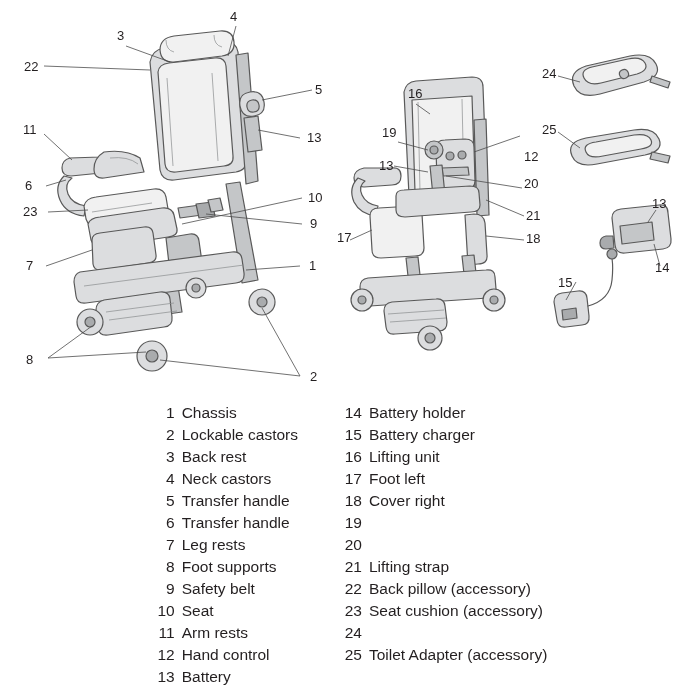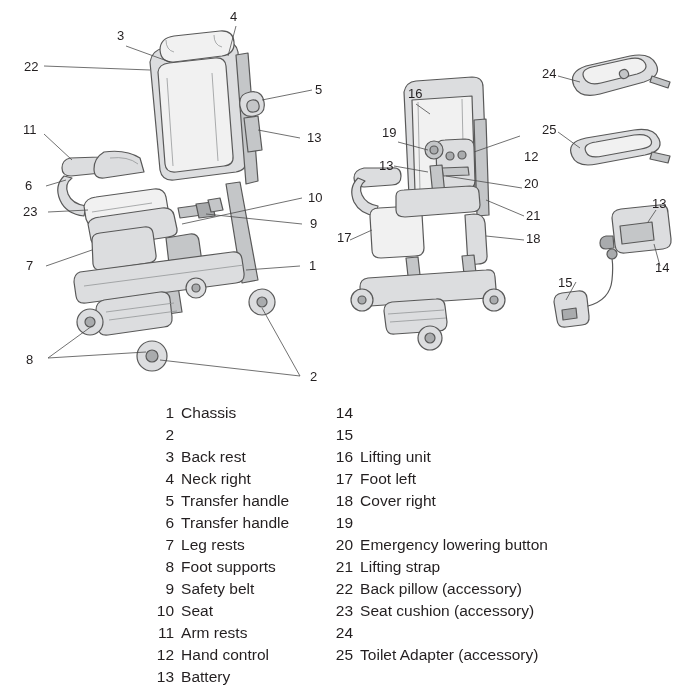--- a/index.html
+++ b/index.html
@@ -296,28 +296,29 @@
   </div>
 
   <div id="legend">
     <div class="legend-col">
       <div class="legend-row">
           <span class="num">1</span>
           <span class="lbl">Chassis</span>
         </div>
       <div class="legend-row">
           <span class="num">2</span>
+          <span class="lbl">Lockable castors</span>
         </div>
       <div class="legend-row">
           <span class="num">3</span>
           <span class="lbl">Back rest</span>
         </div>
       <div class="legend-row">
           <span class="num">4</span>
-          <span class="lbl">Neck right</span>
+          <span class="lbl">Neck castors</span>
         </div>
       <div class="legend-row">
           <span class="num">5</span>
           <span class="lbl">Transfer handle</span>
         </div>
       <div class="legend-row">
           <span class="num">6</span>
           <span class="lbl">Transfer handle</span>
         </div>
       <div class="legend-row">
@@ -346,42 +347,43 @@
         </div>
       <div class="legend-row">
           <span class="num">13</span>
           <span class="lbl">Battery</span>
         </div>
     </div>
 
     <div class="legend-col">
       <div class="legend-row">
           <span class="num">14</span>
+          <span class="lbl">Battery holder</span>
         </div>
       <div class="legend-row">
           <span class="num">15</span>
+          <span class="lbl">Battery charger</span>
         </div>
       <div class="legend-row">
           <span class="num">16</span>
           <span class="lbl">Lifting unit</span>
         </div>
       <div class="legend-row">
           <span class="num">17</span>
           <span class="lbl">Foot left</span>
         </div>
       <div class="legend-row">
           <span class="num">18</span>
           <span class="lbl">Cover right</span>
         </div>
       <div class="legend-row">
           <span class="num">19</span>
         </div>
       <div class="legend-row">
           <span class="num">20</span>
-          <span class="lbl">Emergency lowering button</span>
         </div>
       <div class="legend-row">
           <span class="num">21</span>
           <span class="lbl">Lifting strap</span>
         </div>
       <div class="legend-row">
           <span class="num">22</span>
           <span class="lbl">Back pillow (accessory)</span>
         </div>
       <div class="legend-row">

